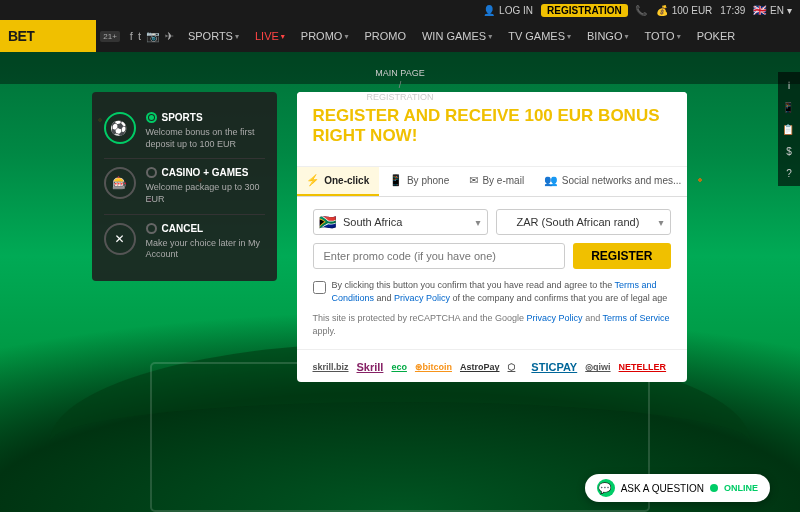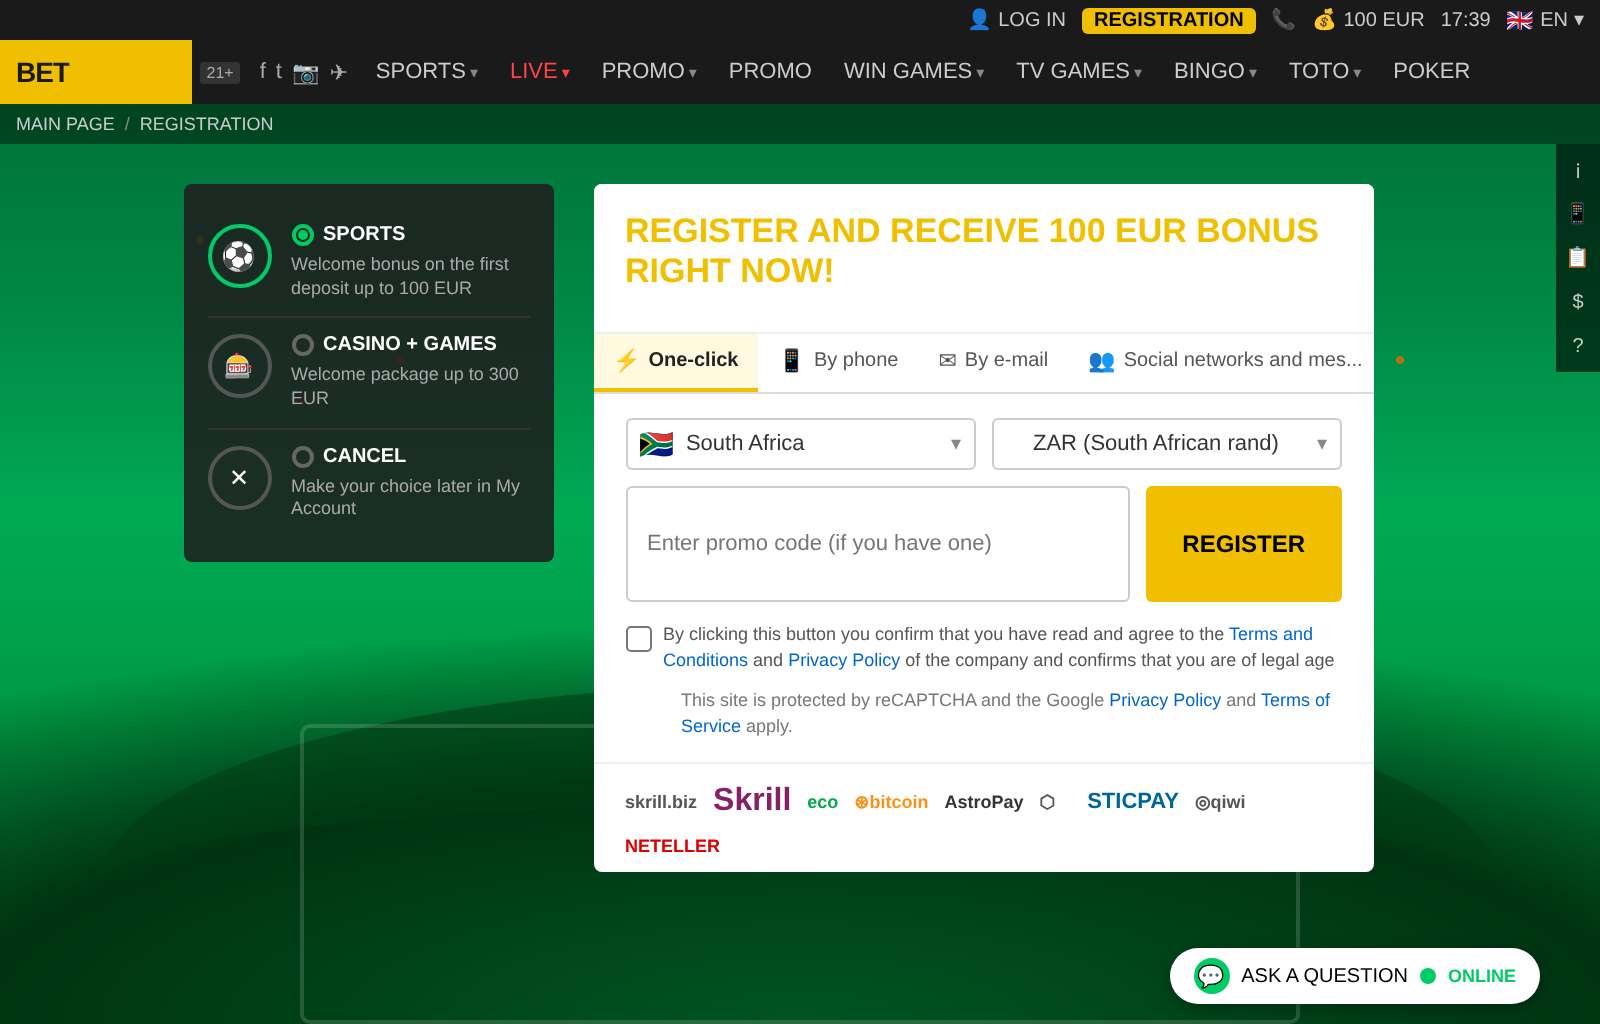--- a/index.html
+++ b/index.html
@@ -61,21 +61,21 @@
       color: #ccc; font-size: 11px; padding: 0 8px; height: 32px; display: flex; align-items: center;
       cursor: pointer; white-space: nowrap; gap: 2px;
     }
     .nav-item .arrow { font-size: 8px; color: #888; }
     .nav-live { color: #ff4444; }
 
     
     .sec-nav {
       position: absolute; top: 52px; left: 0; width: 800px; height: 20px;
       background: rgba(0,0,0,0.4); z-index: 10;
-      display: flex; align-items: center; padding: 4px 8px; gap: 2px; font-size: 9px; color: #ccc;
+      display: flex; align-items: center; padding: 16px 8px; gap: 2px; font-size: 9px; color: #ccc; flex-direction: column;
     }
     .breadcrumb-item { color: #ccc; cursor: pointer; }
     .breadcrumb-sep { color: #888; margin: 0 3px; }
 
     
     .right-sidebar {
       position: absolute; right: 0; top: 72px; width: 22px; z-index: 20;
       background: rgba(0,0,0,0.6); display: flex; flex-direction: column; align-items: center; padding: 4px 0; gap: 4px;
     }
     .sidebar-icon {
@@ -145,37 +145,37 @@
     .select-text { flex: 1; font-size: 11px; color: #333; padding: 6px 0; }
     .select-arrow { padding: 0 6px; color: #888; font-size: 10px; }
 
     .promo-row { display: flex; gap: 8px; margin-bottom: 10px; }
     .promo-input {
       flex: 1; border: 1px solid #ccc; border-radius: 3px; padding: 6px 10px;
       font-size: 11px; color: #999; outline: none;
     }
     .register-btn {
       background: #f0c000; color: #000; font-weight: bold; font-size: 12px;
-      border: none; border-radius: 3px; padding: 22px 18px; cursor: pointer; white-space: nowrap;
+      border: none; border-radius: 3px; padding: 6px 18px; cursor: pointer; white-space: nowrap;
     }
 
     .checkbox-row { display: flex; align-items: flex-start; gap: 6px; margin-bottom: 8px; }
     .checkbox-row input { margin-top: 2px; flex-shrink: 0; }
     .checkbox-text { font-size: 9px; color: #555; line-height: 1.4; }
     .checkbox-text a { color: #0066cc; text-decoration: none; }
-    .recaptcha-text { font-size: 9px; color: #777; line-height: 1.4; margin-left: 28px; }
+    .recaptcha-text { font-size: 9px; color: #777; line-height: 1.4; }
     .recaptcha-text a { color: #0066cc; text-decoration: none; }
 
     
     .payment-row {
       border-top: 1px solid #eee; padding: 10px 16px 8px;
       display: flex; align-items: center; flex-wrap: wrap; gap: 8px;
     }
-    .payment-logo { font-size: 9px; color: #555; font-weight: bold; }
-    .payment-logo.skrill { color: #862165; font-weight: 900; font-size: 16px; }
+    .payment-logo { font-size: 9px; color: #555; font-weight: bold; text-decoration: underline; }
+    .payment-logo.skrill { color: #862165; font-weight: 900; font-size: 11px; }
     .payment-logo.eco { color: #00aa44; }
     .payment-logo.bitcoin { color: #f7931a; }
     .payment-logo.astropay { color: #333; }
     .payment-logo.sticpay { color: #006699; font-size: 11px; font-weight: 900; }
     .payment-logo.neteller { color: #d00; }
 
     
     .ask-question {
       position: absolute; bottom: 10px; right: 30px; z-index: 20;
       background: #fff; border-radius: 20px; padding: 5px 12px; font-size: 10px;

